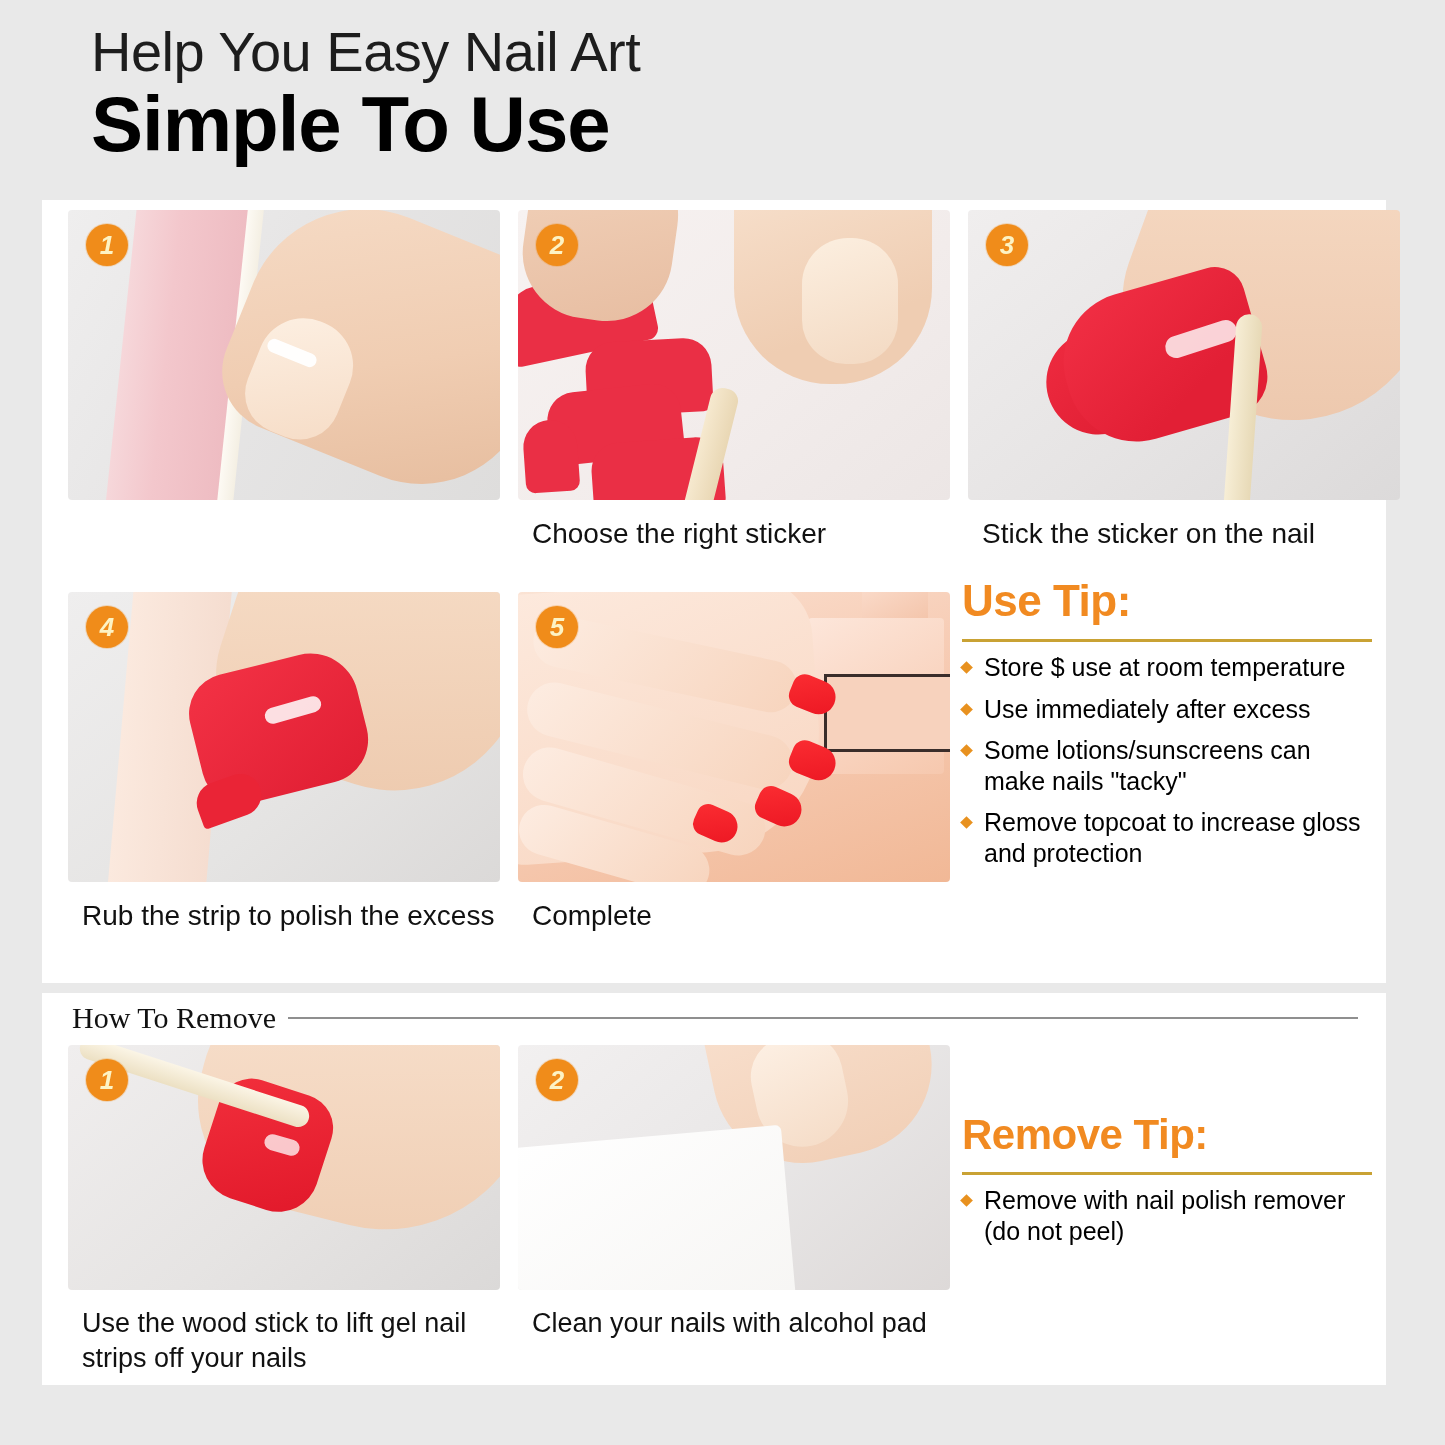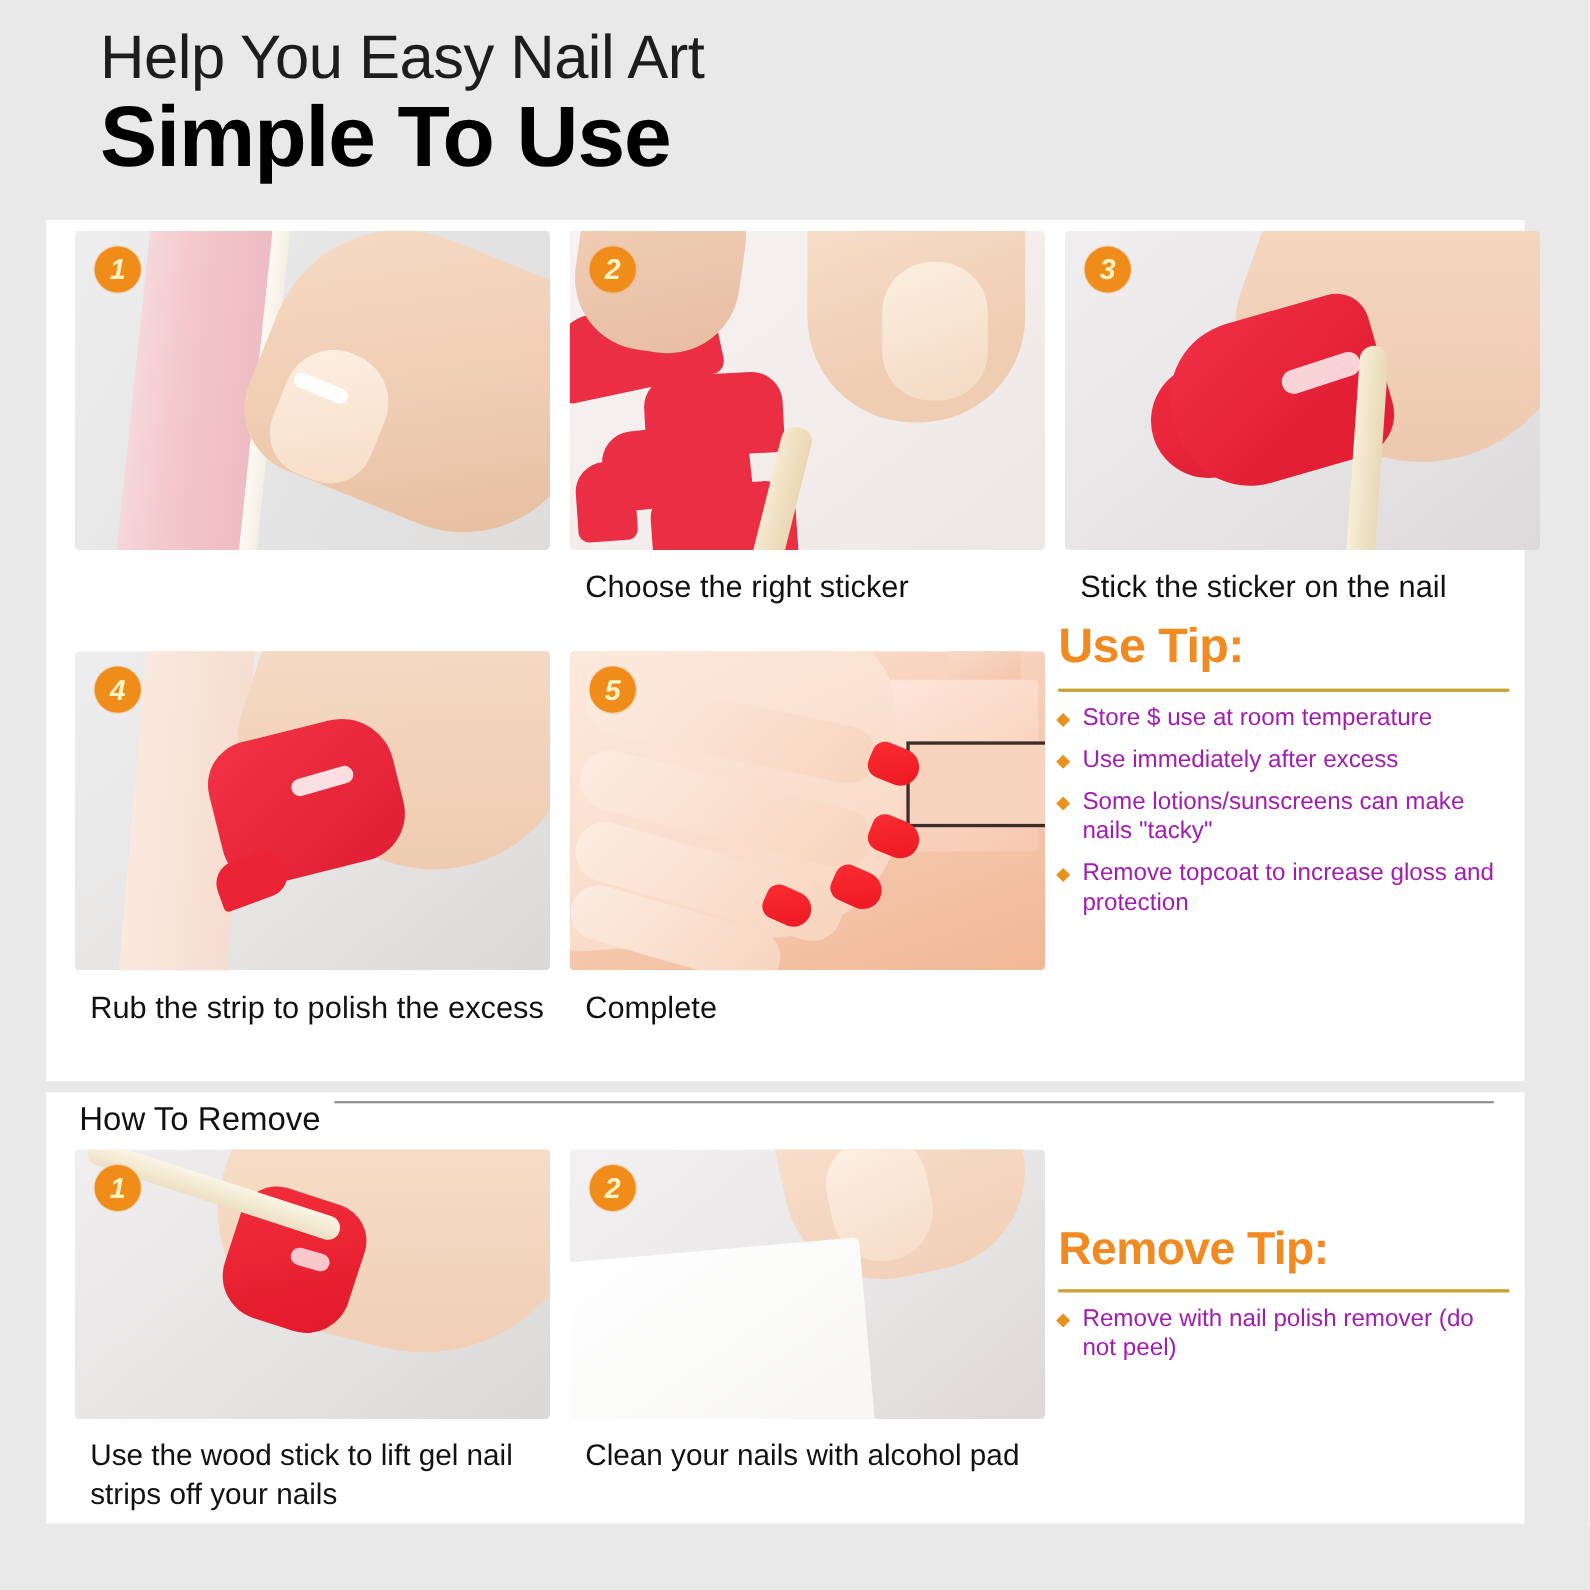--- a/index.html
+++ b/index.html
@@ -421,44 +421,45 @@
   .tip-rule {
     height: 3px;
     background: #c9a234;
     margin: 14px 0 10px 0;
     width: 100%;
   }
   .tip-list { list-style: none; margin: 0; padding: 0; }
   .tip-list li {
     position: relative;
     padding-left: 22px;
-    font-size: 22px;
+    font-size: 25px;
     line-height: 1.22;
-    color: #a21caf;
+    color: #000000;
     margin-bottom: 11px;
   }
   .tip-list li .dia {
     position: absolute;
     left: 0;
     top: 11px;
     width: 9px;
     height: 9px;
     background: #e8911f;
     transform: rotate(45deg);
   }
 
   
   .remove-head {
     position: absolute;
     left: 30px;
     top: 8px;
     width: 1286px;
     display: flex;
-    align-items: flex-start;
+    align-items: center;
     gap: 12px;
+    font-family: Liberation Serif, serif;
   }
   .remove-head .label {
     font-size: 30px;
     color: #111111;
     white-space: nowrap;
   }
   .remove-head .rule {
     flex: 1;
     height: 2px;
     background: #8f8f8f;
@@ -570,21 +571,21 @@
             <div class="badge">5</div>
           </div>
           <div class="caption">Complete</div>
         </div>
 
         <div class="step"></div>
 
       </div>
     </div>
 
-    <div class="tip-panel" id="use-tip" style="left:920px; top:364px;">
+    <div class="tip-panel" id="use-tip" style="left:920px; top:377px;">
       <div class="tip-title">Use Tip:</div>
       <div class="tip-rule"></div>
       <ul class="tip-list">
         <li><span class="dia"></span><span>Store $ use at room temperature</span></li>
         <li><span class="dia"></span><span>Use immediately after excess</span></li>
         <li><span class="dia"></span><span>Some lotions/sunscreens can make nails "tacky"</span></li>
         <li><span class="dia"></span><span>Remove topcoat to increase gloss and protection</span></li>
       </ul>
     </div>
   </div>

